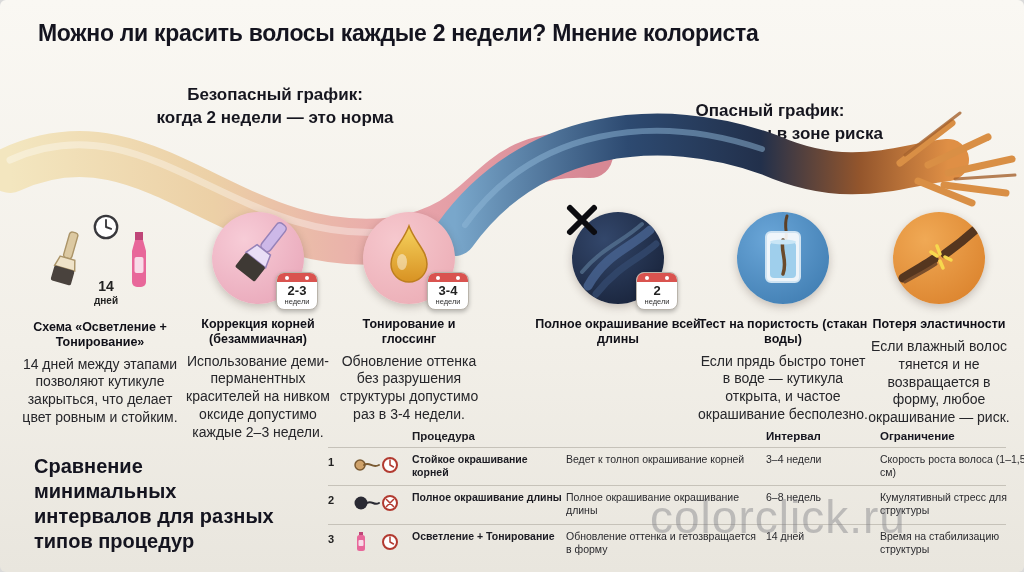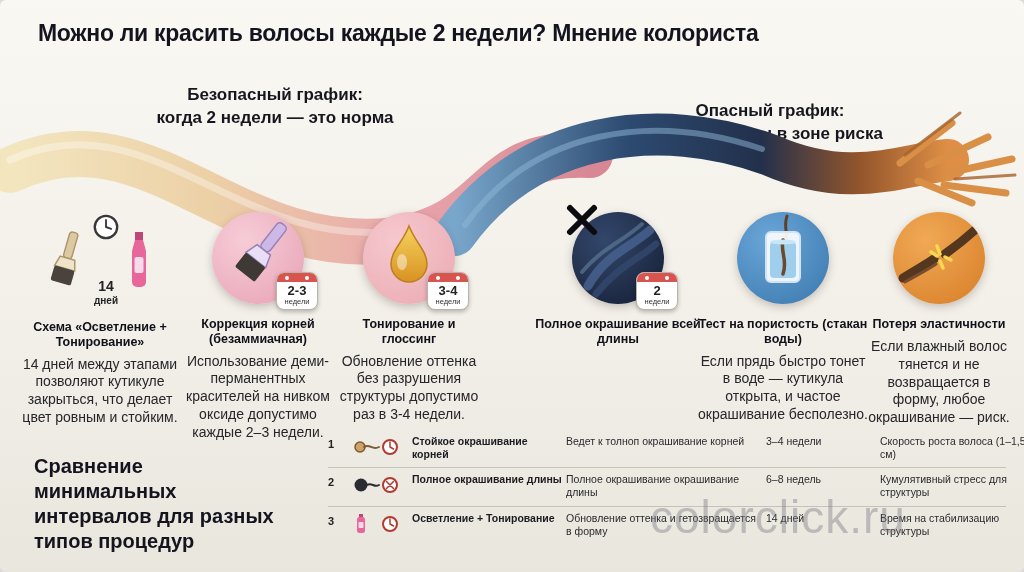--- a/index.html
+++ b/index.html
@@ -264,20 +264,28 @@
         </svg>
       </div>
     </div>
     <div class="card-title">Потеря эластичности</div>
     <div class="card-text">Если влажный волос тянется и не возвращается в форму, любое окрашивание — риск.</div>
   </div>
 
   <div class="cmp-heading">Сравнение минимальных интервалов для разных типов процедур</div>
 
   <div class="cmp-table">
+    <div class="t-head">
+      <div class="c-num"></div>
+      <div class="c-ico"></div>
+      <div class="c-proc">Процедура</div>
+      <div class="c-desc"></div>
+      <div class="c-int">Интервал</div>
+      <div class="c-lim">Ограничение</div>
+    </div>
 
     <div class="t-row">
       <div class="c-num">1</div>
       <div class="c-ico">
         <svg width="48" height="22" viewBox="0 0 48 22">
           <circle cx="8" cy="11" r="5" fill="#cfa26a" stroke="#7a5a32" stroke-width="1.5"></circle>
           <path d="M12 11 C18 7 20 15 27 11" stroke="#7a5a32" stroke-width="2" fill="none" stroke-linecap="round"></path>
           <circle cx="38" cy="11" r="7" fill="#fff" stroke="#b23a30" stroke-width="2"></circle>
           <path d="M38 11 L38 6 M38 11 L41.5 13" stroke="#b23a30" stroke-width="1.5" stroke-linecap="round"></path>
         </svg>

